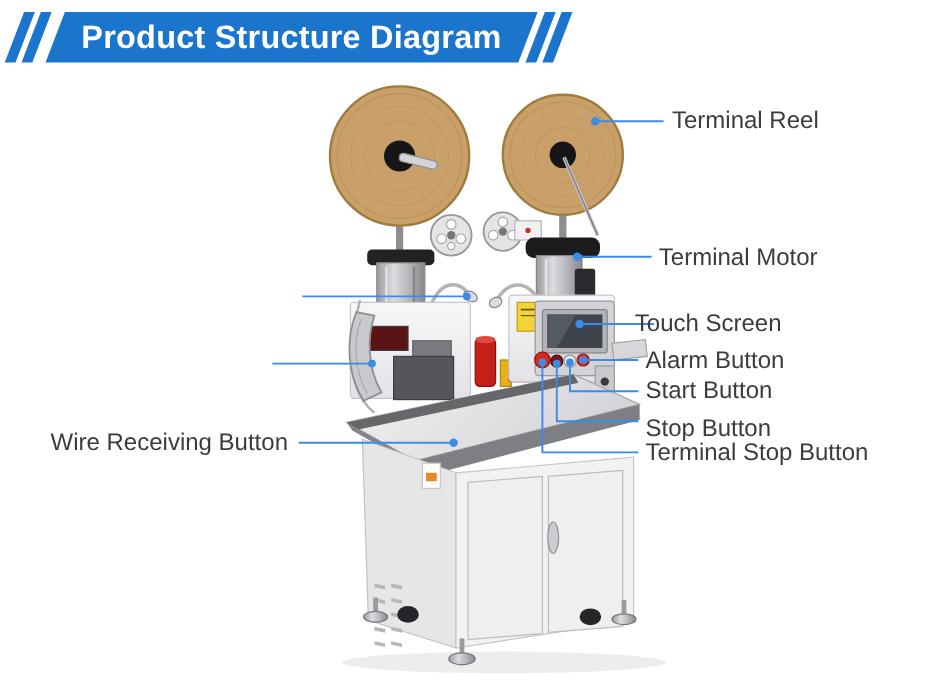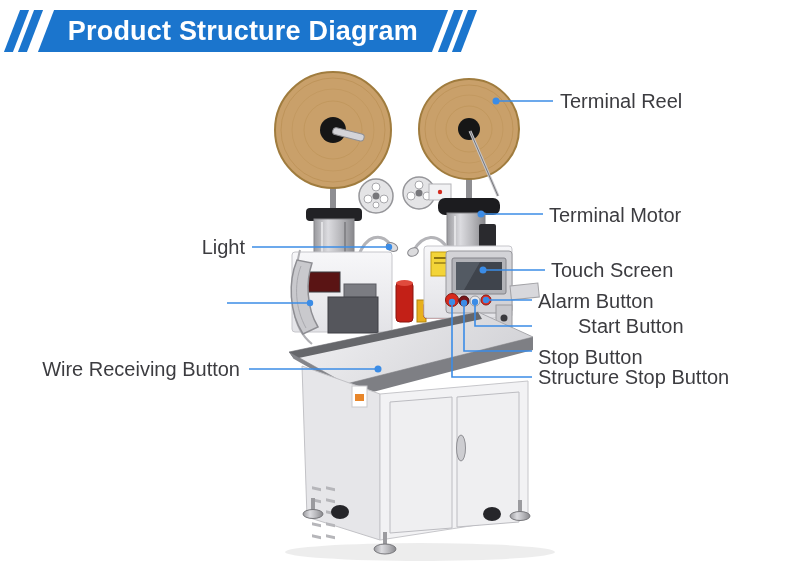--- a/index.html
+++ b/index.html
@@ -31,23 +31,23 @@
   svg.scene{ position:absolute; left:0; top:0; width:790px; height:573px; }
   
   .lbl{
     position:absolute; font-size:20px; color:#3c3c40;
     transform:translateY(-50%); white-space:nowrap; line-height:1;
   }
   .lbl.right-col{ text-align:left; }
   .lbl.left-col{ text-align:right; }
   #lbl-terminal-reel { left:560px; top:101px; }
   #lbl-terminal-motor{ left:549px; top:215px; }
-  #lbl-touch-screen  { left:551px; top:270px; }
+  #lbl-touch-screen  { left:529px; top:270px; }
   #lbl-alarm-button  { left:538px; top:301px; }
-  #lbl-start-button  { left:538px; top:326px;margin-left:40px; }
+  #lbl-start-button  { left:538px; top:326px; }
   #lbl-stop-button   { left:538px; top:357px; }
   #lbl-emergency-stop{ left:538px; top:377px; }
   #lbl-light         { left:45px;  top:247px; width:200px; }
   #lbl-stop-plate    { left:20px;  top:303px; width:198px; }
   #lbl-wire-table    { left:40px;  top:369px; width:200px; }
 </style>
 </head>
 <body>
 
 <div class="stage">
@@ -254,17 +254,16 @@
     <div class="slash"></div>
     <div class="slash"></div>
   </div>
 
   <div class="lbl right-col" id="lbl-terminal-reel">Terminal Reel</div>
   <div class="lbl right-col" id="lbl-terminal-motor">Terminal Motor</div>
   <div class="lbl right-col" id="lbl-touch-screen">Touch Screen</div>
   <div class="lbl right-col" id="lbl-alarm-button">Alarm Button</div>
   <div class="lbl right-col" id="lbl-start-button">Start Button</div>
   <div class="lbl right-col" id="lbl-stop-button">Stop Button</div>
-  <div class="lbl right-col" id="lbl-emergency-stop">Structure Stop Button</div>
-  <div class="lbl left-col" id="lbl-light">Light</div>
+  <div class="lbl right-col" id="lbl-emergency-stop">Terminal Stop Button</div>
   <div class="lbl left-col" id="lbl-wire-table">Wire Receiving Button</div>
 
 </div>
 
 </body></html>

